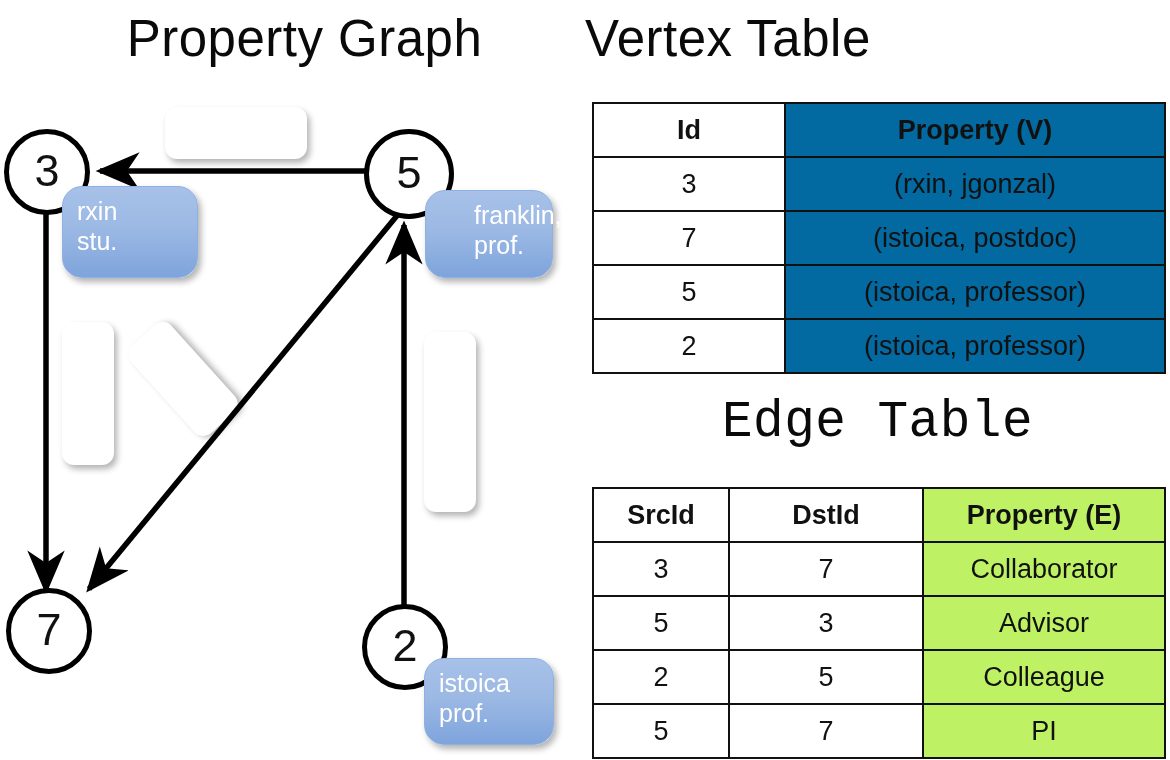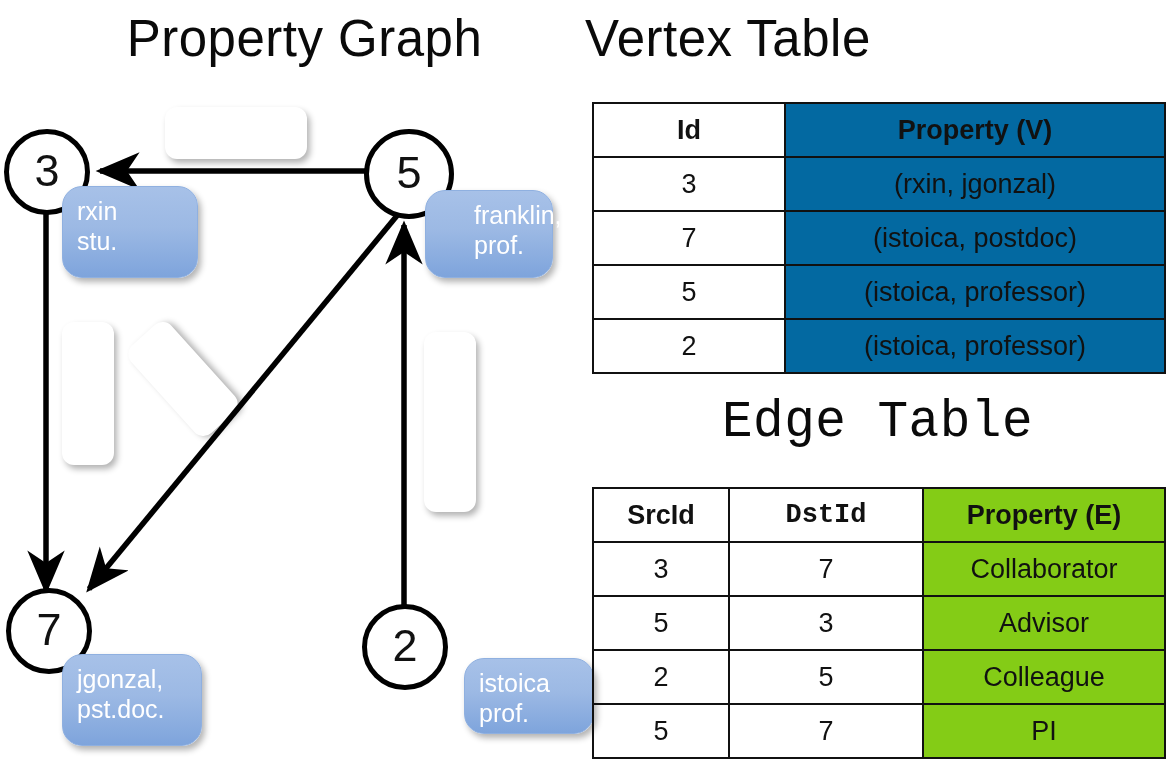--- a/index.html
+++ b/index.html
@@ -122,21 +122,21 @@
     height: 52px;
     line-height: 52px;
     white-space: nowrap;
     overflow: hidden;
   }
   table.grid th {
     font-weight: bold;
     font-size: 27px;
   }
   .cell-blue { background: #0369a1; }
-  .cell-peach { background: #84cc16; }
+  .cell-peach { background: #bef264; }
 
   #vertex-table { left: 592px; top: 102px; width: 574px; }
   #edge-table   { left: 592px; top: 487px; width: 574px; }
 </style>
 </head>
 <body>
 
 <div class="title" id="title-property-graph">Property Graph</div>
 
 <div class="title" id="title-vertex-table">Vertex Table</div>
@@ -193,26 +193,22 @@
   <div class="vprop" id="vprop-rxin" style="left:62px; top:186px; width:136px; height:92px;">
     <div>rxin</div>
     <div>stu.</div>
   </div>
 
   <div class="vprop" id="vprop-franklin" style="left:425px; top:190px; width:128px; height:88px;padding-left:48px;">
     <div>franklin,</div>
     <div>prof.</div>
   </div>
 
-  <div class="vprop" id="vprop-jgonzal" style="left:62px; top:654px; width:140px; height:92px;">
-    <div>jgonzal,</div>
-    <div>pst.doc.</div>
-  </div>
-
-  <div class="vprop" id="vprop-istoica" style="left:424px; top:658px; width:130px; height:76px;margin-left:40px;">
+
+  <div class="vprop" id="vprop-istoica" style="left:424px; top:658px; width:130px; height:87px;">
     <div>istoica</div>
     <div>prof.</div>
   </div>
 
 </div>
 
 <table class="grid" id="vertex-table">
   <thead>
     <tr>
       <th style="width:190px;">Id</th>
@@ -236,21 +232,21 @@
       <td>2</td>
       <td class="cell-blue">(istoica, professor)</td>
     </tr>
   </tbody>
 </table>
 
 <table class="grid" id="edge-table">
   <thead>
     <tr>
       <th style="width:134px;">SrcId</th>
-      <th style="width:192px;font-family:Liberation Mono, monospace;">DstId</th>
+      <th style="width:192px;">DstId</th>
       <th class="cell-peach">Property (E)</th>
     </tr>
   </thead>
   <tbody>
     <tr>
       <td>3</td>
       <td>7</td>
       <td class="cell-peach">Collaborator</td>
     </tr>
     <tr>

